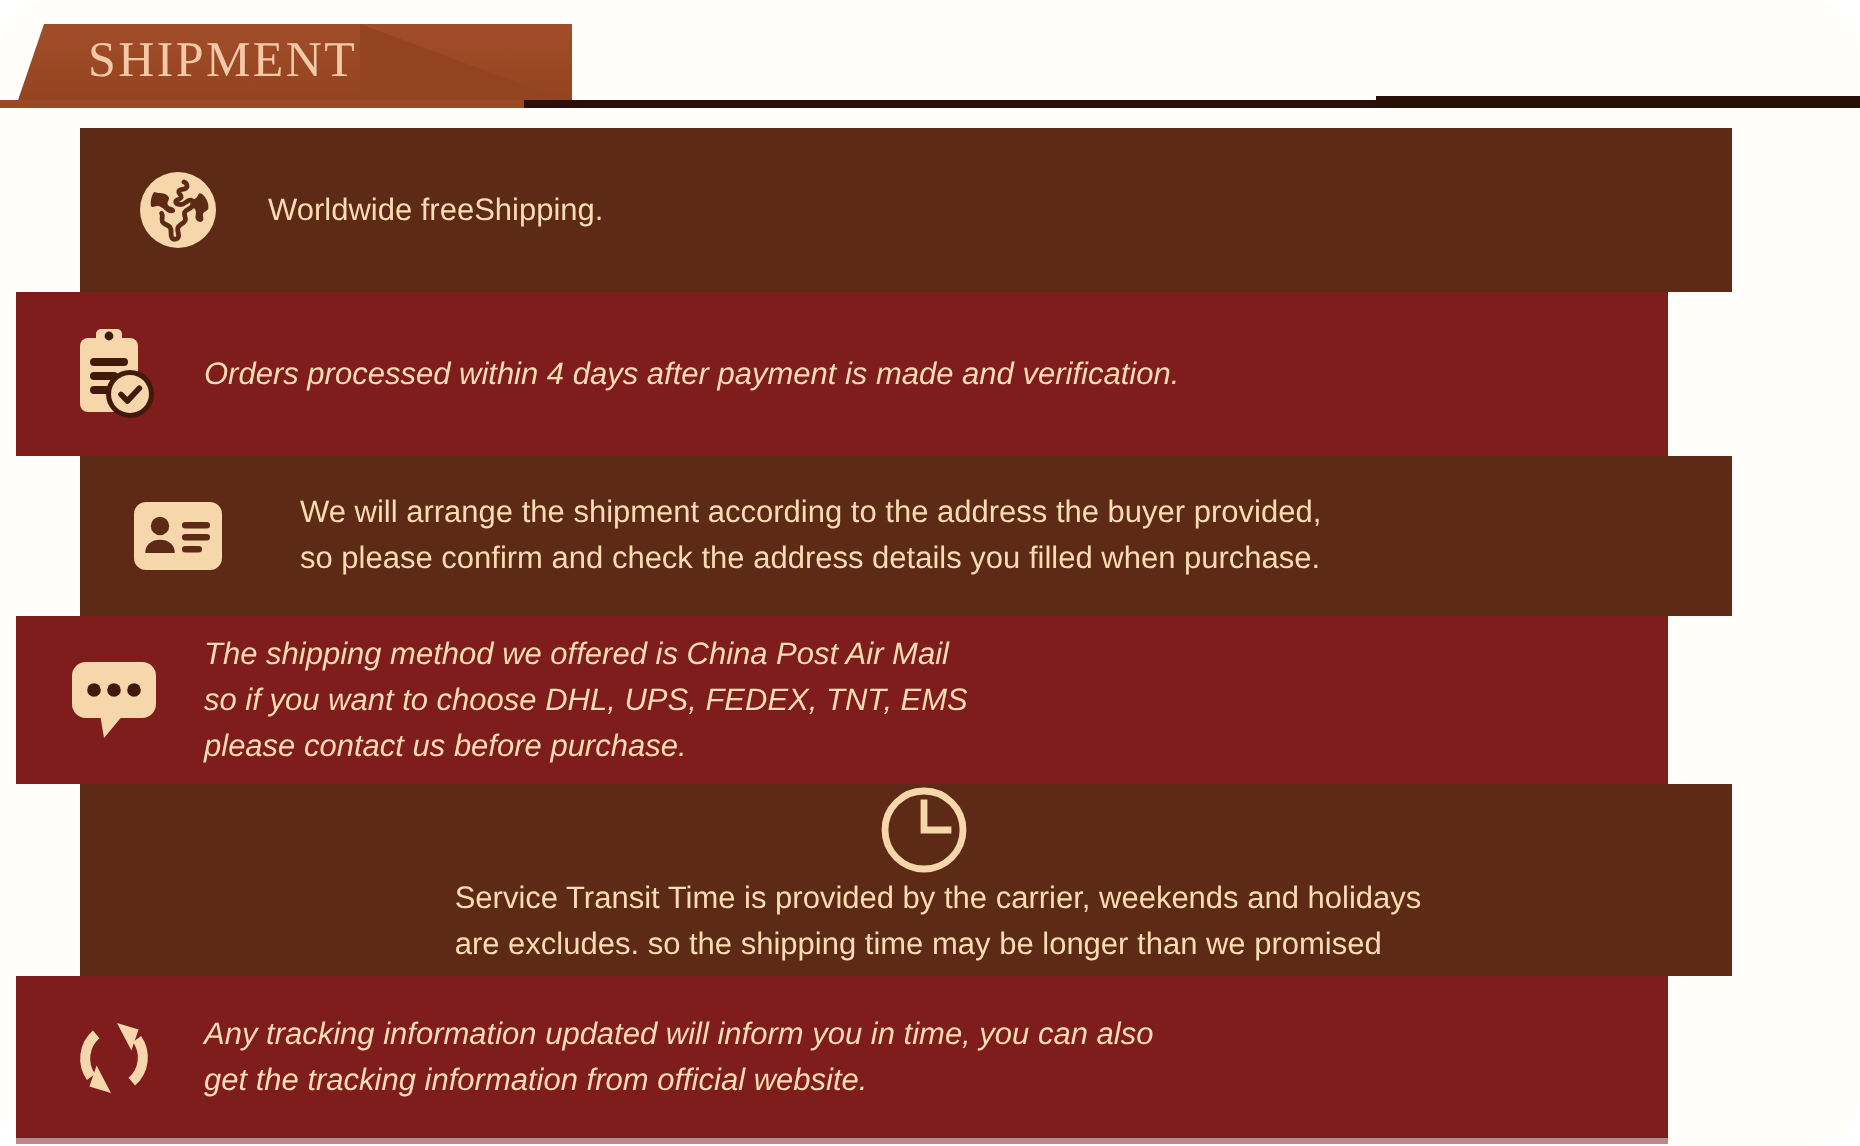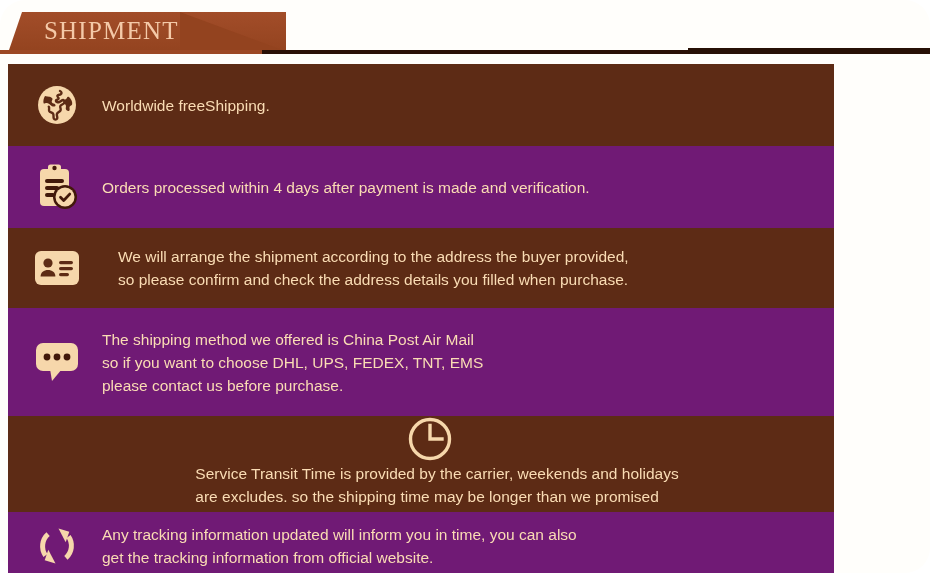--- a/index.html
+++ b/index.html
@@ -102,22 +102,22 @@
   }
 
   .info-row {
     position: relative;
     display: flex;
     align-items: center;
     width: 100%;
     box-sizing: border-box;
     padding: 0 0 0 18px;
   }
-  .info-row.tone-light { background: #5d2b15; }
-  .info-row.tone-dark  { background: #701a75; }
+  .info-row.tone-light { background: #5d2b15; margin-left: 32px; }
+  .info-row.tone-dark  { background: #7f1d1d; font-style: italic; }
 
   .row-icon {
     flex: 0 0 auto;
     width: 62px;
     display: flex;
     align-items: center;
     justify-content: center;
   }
   .row-icon svg { display: block; }
 
@@ -126,23 +126,23 @@
     color: #fadcb4;
     font-size: 15.5px;
     line-height: 23px;
     padding-left: 14px;
     white-space: pre-line;
   }
 
   .r1 { height: 82px; }
   .r2 { height: 82px; }
   .r3 { height: 80px; gap: 16px; }
-  .r4 { height: 108px; }
+  .r4 { height: 84px; }
   .r5 { height: 96px; flex-direction: column; }
-  .r6 { height: 68px; }
+  .r6 { height: 81px; }
 </style>
 </head>
 <body>
 
 <div id="shipment-root">
 
   <div class="header-zone">
     <div class="header-tab"></div>
     <div class="header-tab-slope"></div>
     <div class="header-title">SHIPMENT</div>

